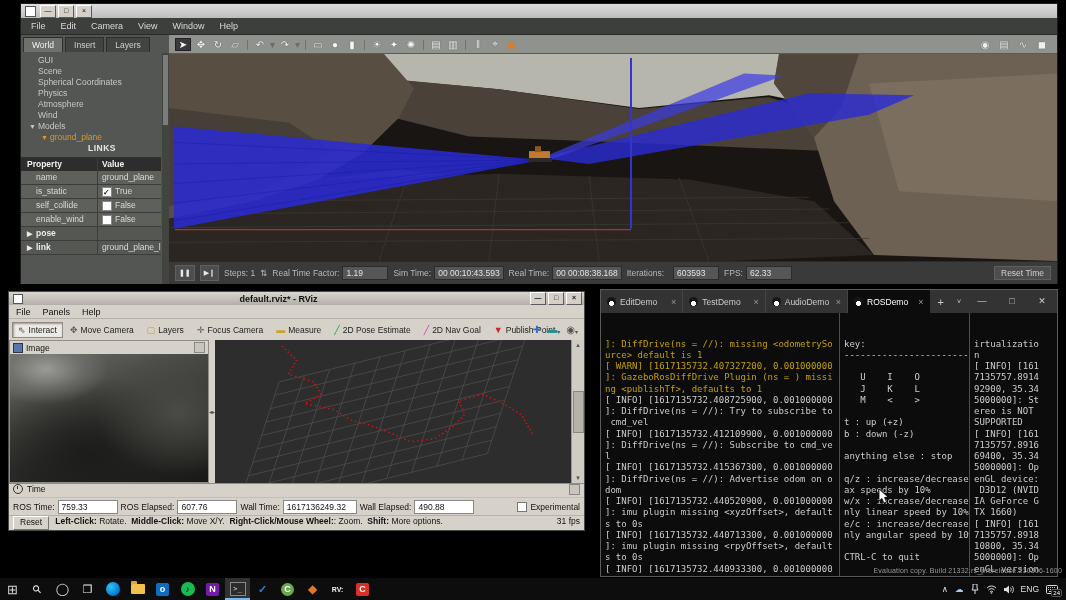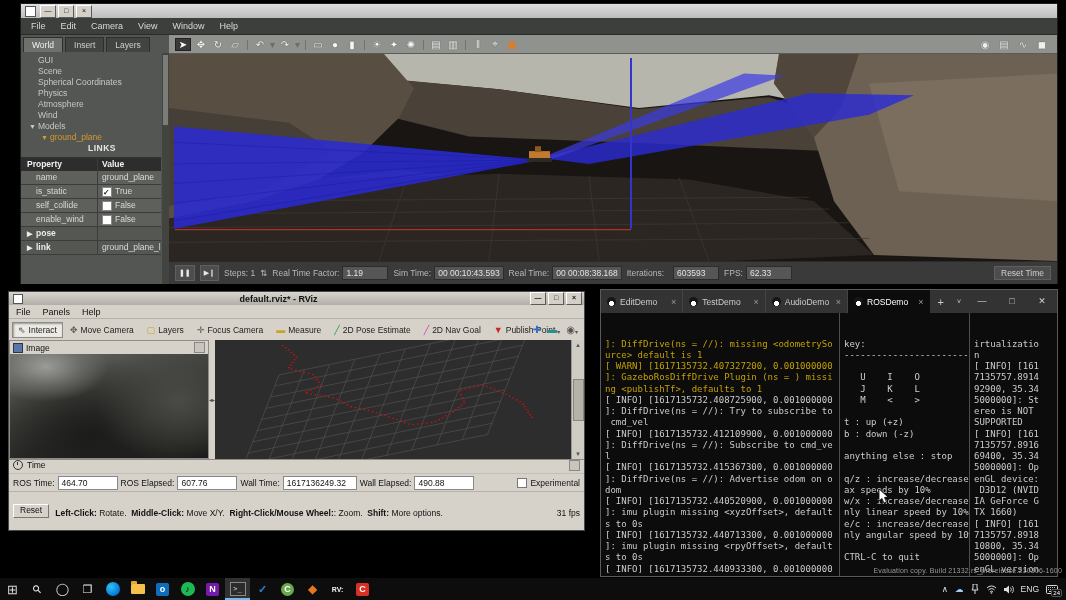--- a/index.html
+++ b/index.html
@@ -87,21 +87,21 @@
   .rv-sthumb{width:9px;height:40px;background:#b5b2aa;border:1px solid #8a877f}
   .rv-time{height:31px;border-top:1px solid #8f8c85;display:flex;flex-direction:column;background:#d6d2ca}
   .rv-time-h{height:13px;display:flex;gap:4px;font-size:8.5px;padding:0 4px;color:#111;border-bottom:1px solid #c2bfb8}
   .clock{width:8px;height:8px;border:1px solid #333;border-radius:50%;position:relative;flex:0 0 auto}
   .clock::after{content:"";position:absolute;left:3px;top:1px;width:1px;height:3px;background:#333}
   .rv-float{margin-left:auto;width:9px;height:9px;background:#c9c5bd;border:1px solid #888}
   .rv-time-f{flex:1;display:flex;align-items:center;gap:3px;padding:0 4px;font-size:8.5px;color:#111}
   .rv-input{background:#fff;border:1px solid #888;height:12px;line-height:12px;font-size:8.5px;padding:0 3px;overflow:hidden;white-space:nowrap}
   .rv-exp{margin-left:auto;display:flex;align-items:center;gap:3px}
   .rv-ck{width:8px;height:8px;background:#fff;border:1px solid #777}
-  .rv-status{height:14px;display:flex;align-items:flex-end;gap:6px;padding:12px 4px;font-size:8.5px;color:#111;border-top:1px solid #b5b2ab;background:#d6d2ca}
+  .rv-status{height:14px;display:flex;align-items:flex-start;gap:6px;padding:0 4px;font-size:8.5px;color:#111;border-top:1px solid #b5b2ab;background:#d6d2ca}
   .rv-reset{background:#d6d2ca;border:1px solid;border-color:#fff #777 #777 #fff;font-size:8.5px;padding:0 6px;height:12px;line-height:11px}
   .rv-help{display:flex;white-space:pre;overflow:hidden}
   .rv-help b{font-weight:bold}
   .rv-fps{margin-left:auto;white-space:nowrap}
 
   
   #tm{left:600px;top:289px;width:458px;height:288px;background:#0c0c0c;border:1px solid #5a5a5a;box-sizing:border-box;display:flex;flex-direction:column}
   .tm-tabs{height:23px;background:#333;display:flex;align-items:center;flex:0 0 auto}
   .tm-tab{width:102px;height:23px;display:flex;align-items:center;gap:4px;padding:0 6px;font-size:8.5px;color:#ccc;border-right:1px solid #444;box-sizing:border-box}
   .tm-tab.active{background:#0c0c0c;color:#fff;border-right:1px solid #0c0c0c}
@@ -452,21 +452,21 @@
   </div>
   <div class="rv-time">
     <div class="rv-time-h">
       <span class="clock"></span>
       <span>Time</span>
       <span class="rv-float"></span>
     </div>
     <div class="rv-time-f">
       <span style="display:flex;align-items:center;gap:3px">
           <span>ROS Time:</span>
-          <span class="rv-input" style="width: 52px;">464.70</span>
+          <span class="rv-input" style="width: 52px;">759.33</span>
         </span>
         <span style="display:flex;align-items:center;gap:3px">
           <span>ROS Elapsed:</span>
           <span class="rv-input" style="width: 52px;">607.76</span>
         </span>
         <span style="display:flex;align-items:center;gap:3px">
           <span>Wall Time:</span>
           <span class="rv-input" style="width: 66px;">1617136249.32</span>
         </span>
         <span style="display:flex;align-items:center;gap:3px">

